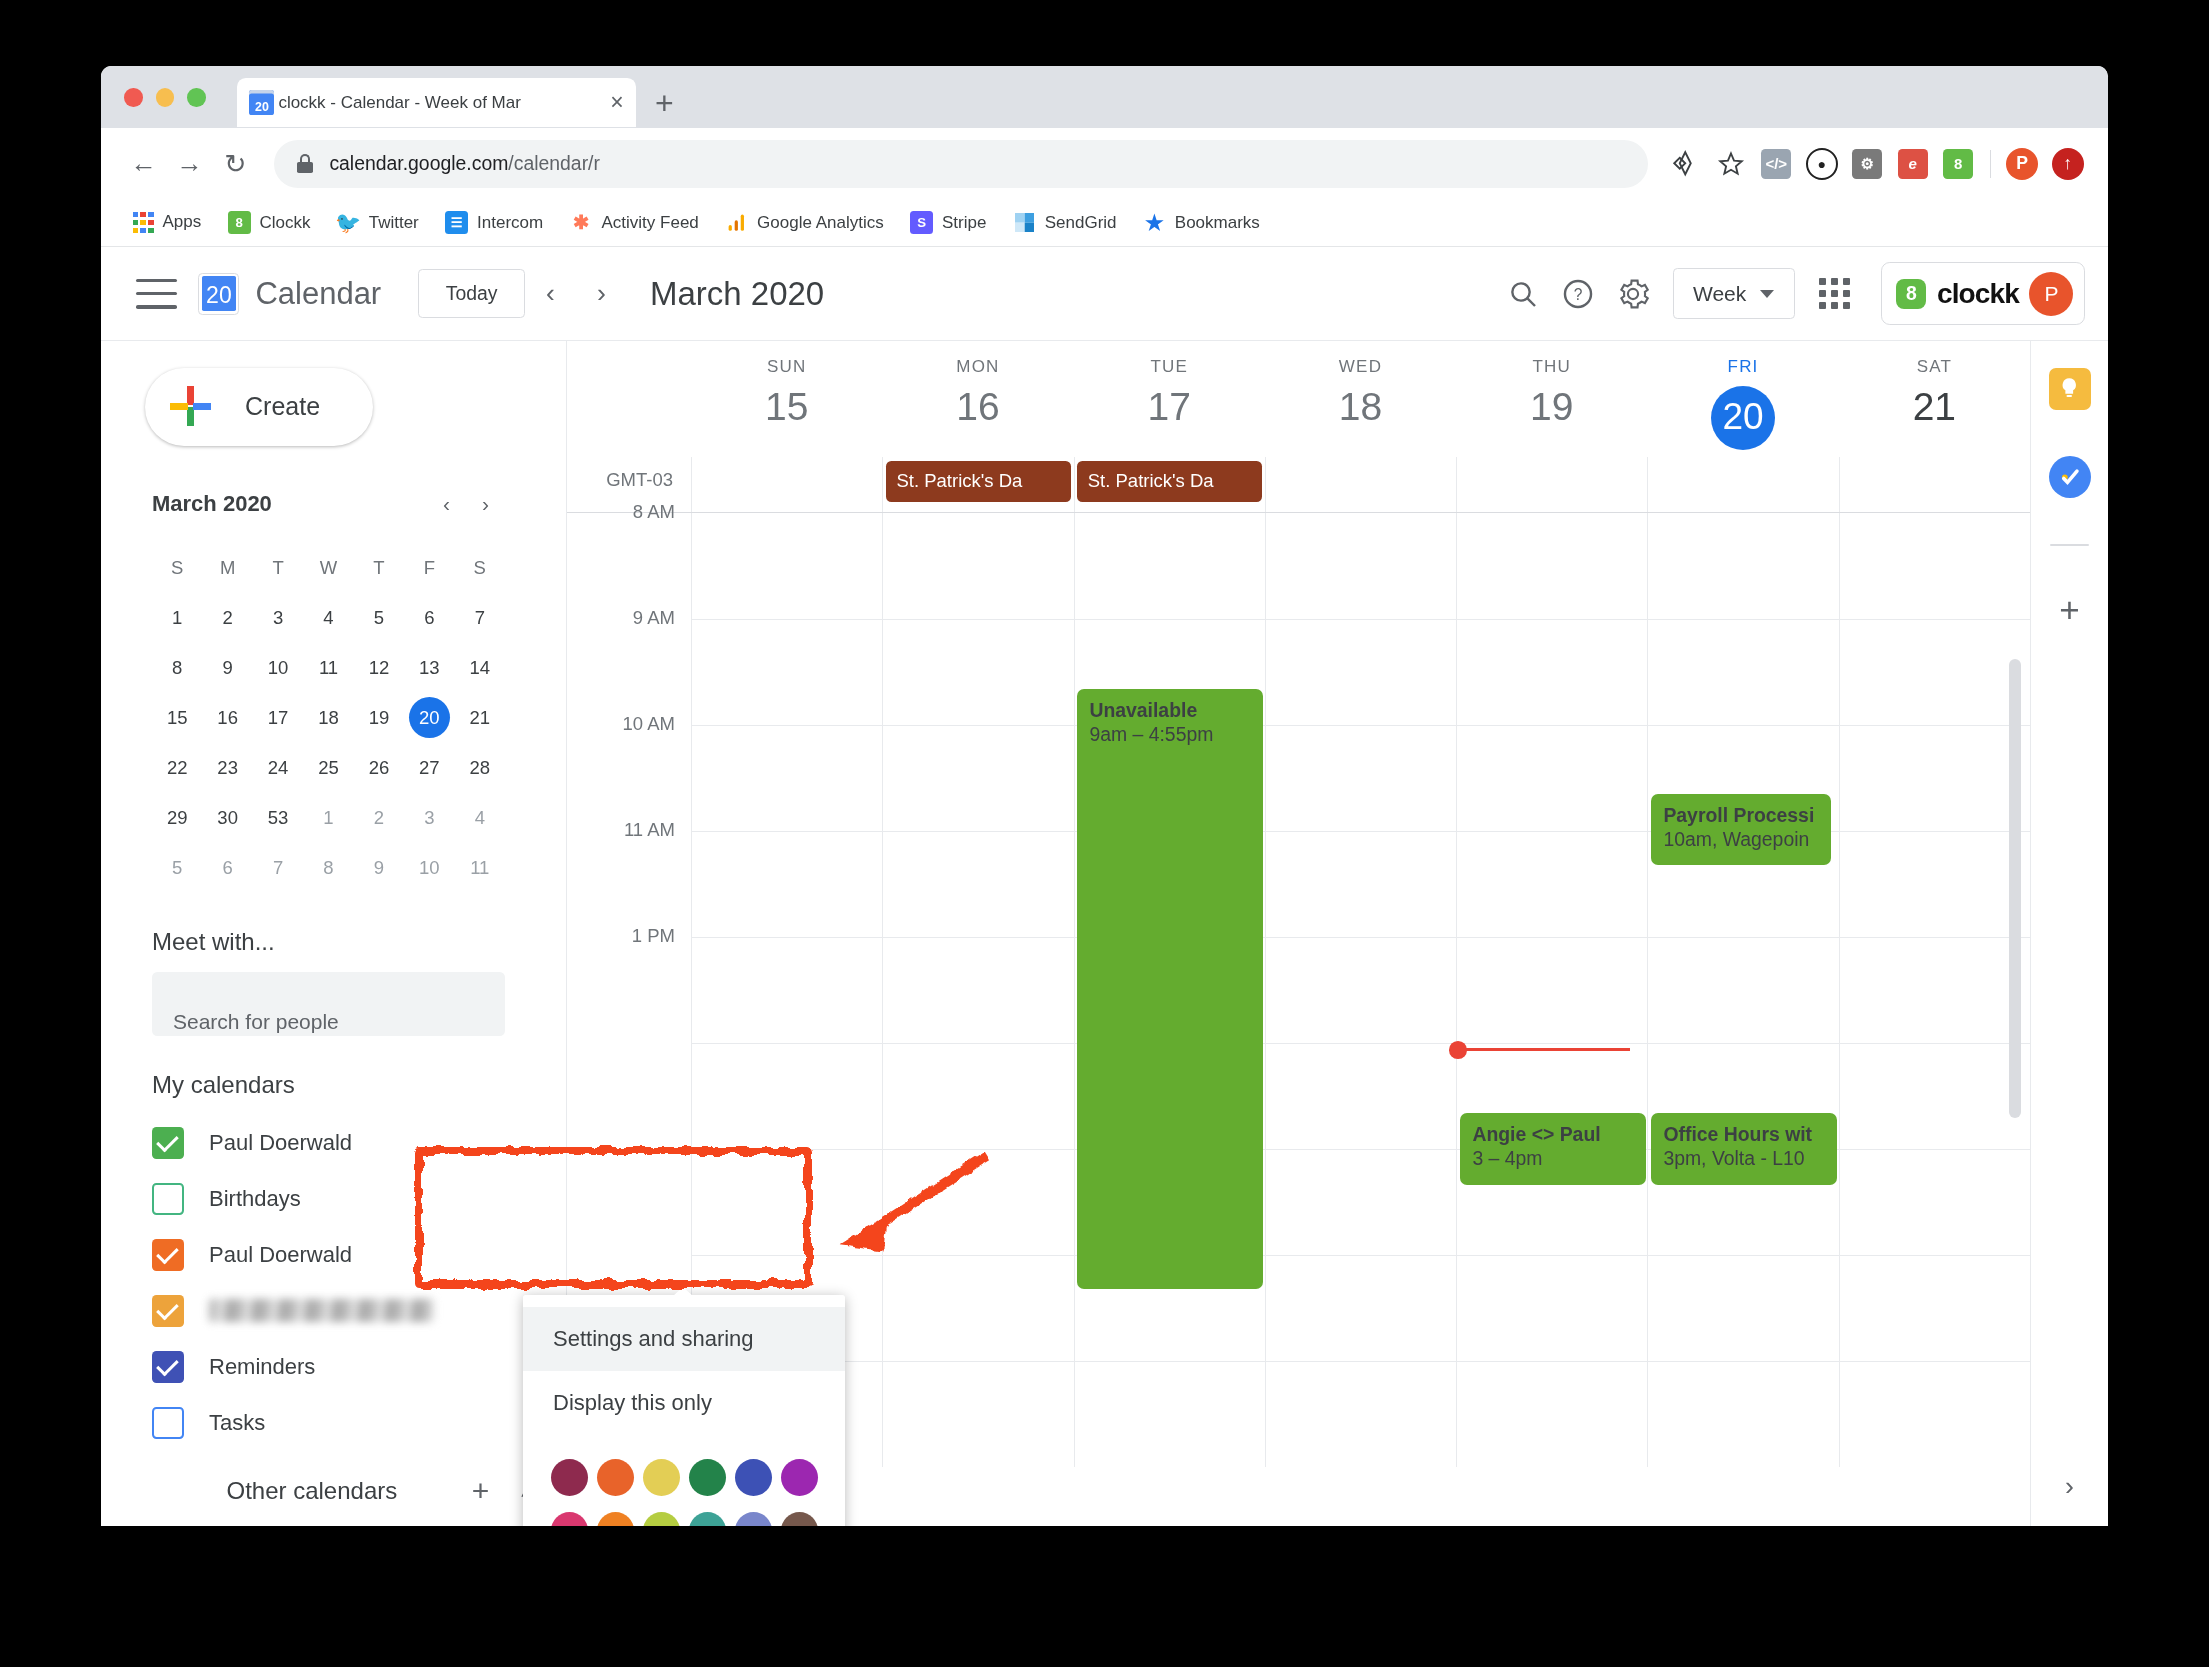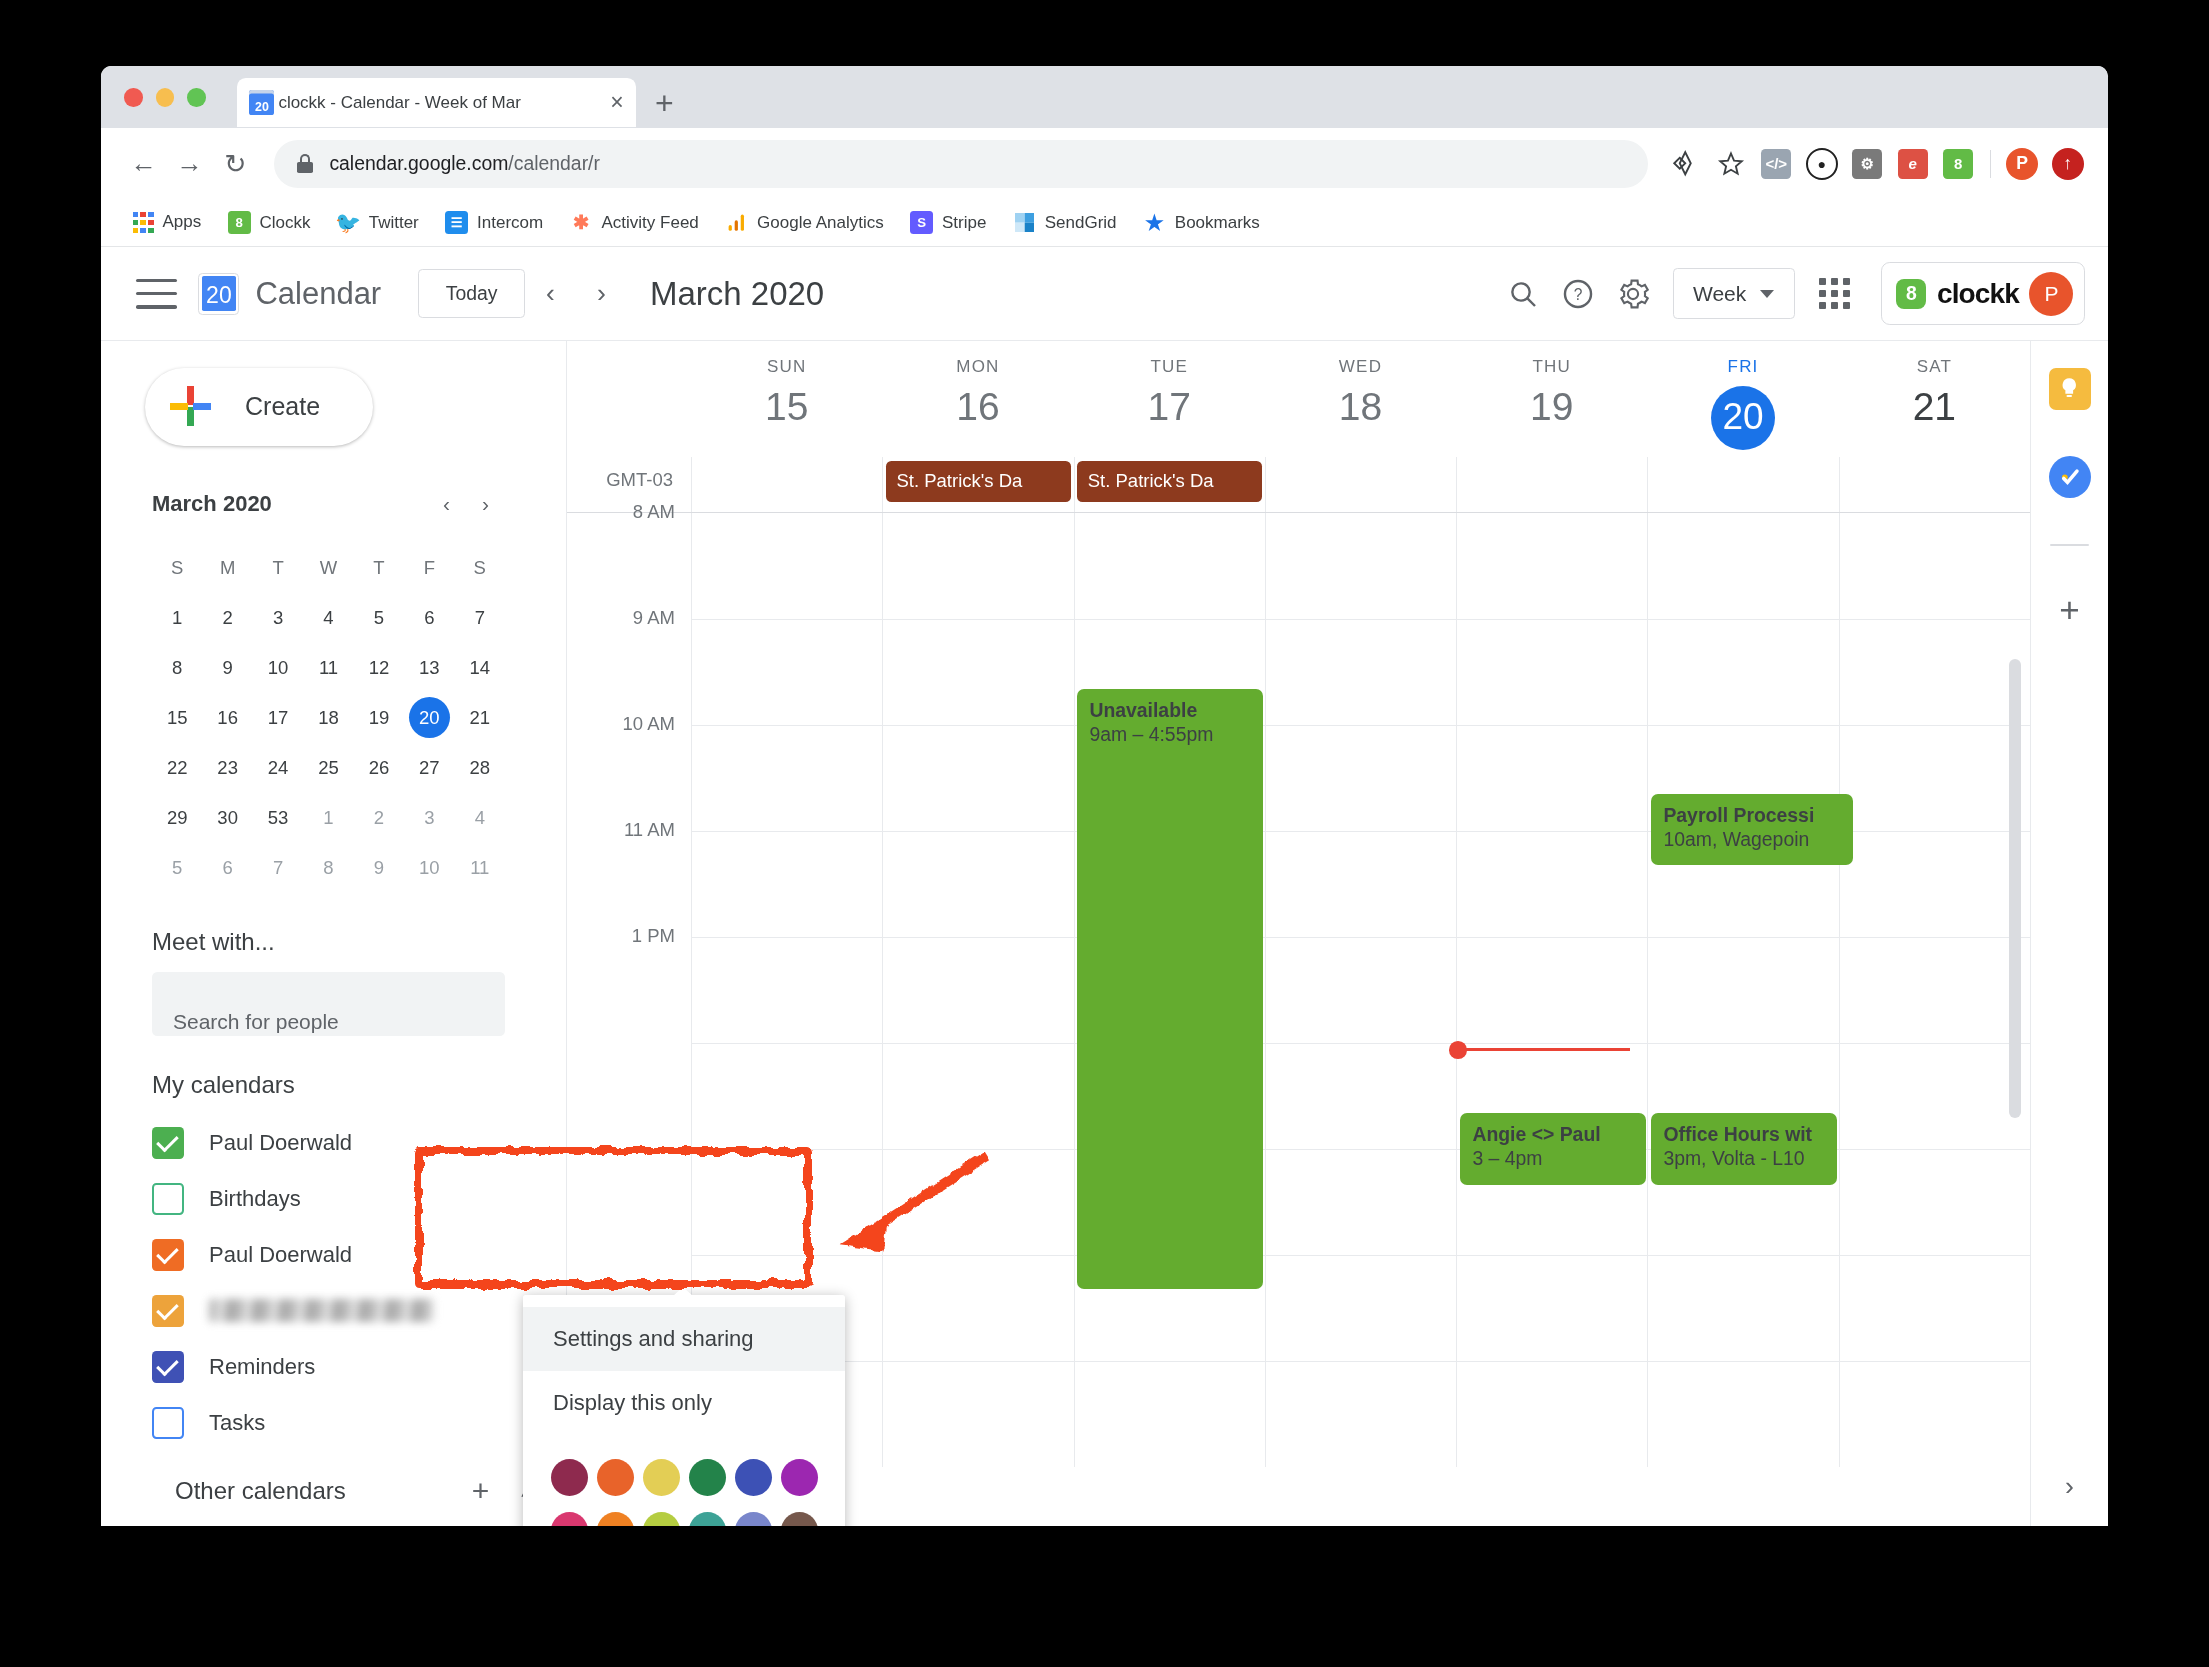--- a/index.html
+++ b/index.html
@@ -185,21 +185,21 @@
   .cbx.checked::after {
     content: ""; width: 17px; height: 8.8px; border-left: 3.5px solid #fff; border-bottom: 3.5px solid #fff;
     transform: rotate(-45deg) translate(0.9px, -1.8px);
   }
   .cal-name { font-size: 22px; color: #3c4043; }
   .blur-name {
     width: 225px; height: 23px;
     background: repeating-linear-gradient(95deg, #9e9e9e 0 8px, #cfcfcf 8px 17.6px, #8a8a8a 17.6px 26.5px);
     filter: blur(4.4px); opacity: .72; border-radius: 3.5px;
   }
-  .other-cal-row { display: flex; align-items: center; padding-left: 74px; margin-top: 23px; }
+  .other-cal-row { display: flex; align-items: center; padding-left: 51px; margin-top: 23px; text-align: center; }
   .other-cal-row .lbl { font-size: 24px; color: #3c4043; flex: 1; }
   .other-cal-row .plus { font-size: 30px; color: #5f6368; font-weight: 300; margin-right: 32px; }
   .other-cal-row .chev { font-size: 19.4px; color: #5f6368; margin-right: 35px; }
 
   
   .grid-wrap { flex: 1; position: relative; overflow: hidden; border-left: 0.9px solid #e8eaed; }
   .day-head { display: flex; height: 116px; padding-left: 124px; }
   .day-col-head { flex: 1; text-align: center; padding-top: 16px; }
   .dow-lbl { font-size: 17px; color: #70757a; letter-spacing: 1.2px; }
   .dnum { font-size: 39px; color: #70757a; margin-top: 8.8px; line-height: 1.1; }
@@ -716,21 +716,21 @@
                   <div class="hour-cell"></div>
                   <div class="hour-cell"></div>
                   <div class="hour-cell"></div>
                 </div>
               </div>
             <div class="events-layer" id="events-layer">
                 <div class="ev" style="background: rgb(100, 172, 47); left: 386px; width: 186px; top: 176px; height: 600px; pointer-events: auto;">
                   <div class="t">Unavailable</div>
                   <div class="s">9am – 4:55pm</div>
                 </div>
-                <div class="ev" style="background: rgb(100, 172, 47); left: 960px; width: 202px; top: 281px; height: 71px; pointer-events: auto;">
+                <div class="ev" style="background: rgb(100, 172, 47); left: 960px; width: 180px; top: 281px; height: 71px; pointer-events: auto;">
                   <div class="t">Payroll Processi</div>
                   <div class="s">10am, Wagepoin</div>
                 </div>
                 <div class="ev" style="background: rgb(100, 172, 47); left: 769px; width: 186px; top: 600px; height: 72px; pointer-events: auto;">
                   <div class="t">Angie &lt;&gt; Paul</div>
                   <div class="s">3 – 4pm</div>
                 </div>
                 <div class="ev" style="background: rgb(100, 172, 47); left: 960px; width: 186px; top: 600px; height: 72px; pointer-events: auto;">
                   <div class="t">Office Hours wit</div>
                   <div class="s">3pm, Volta - L10</div>

